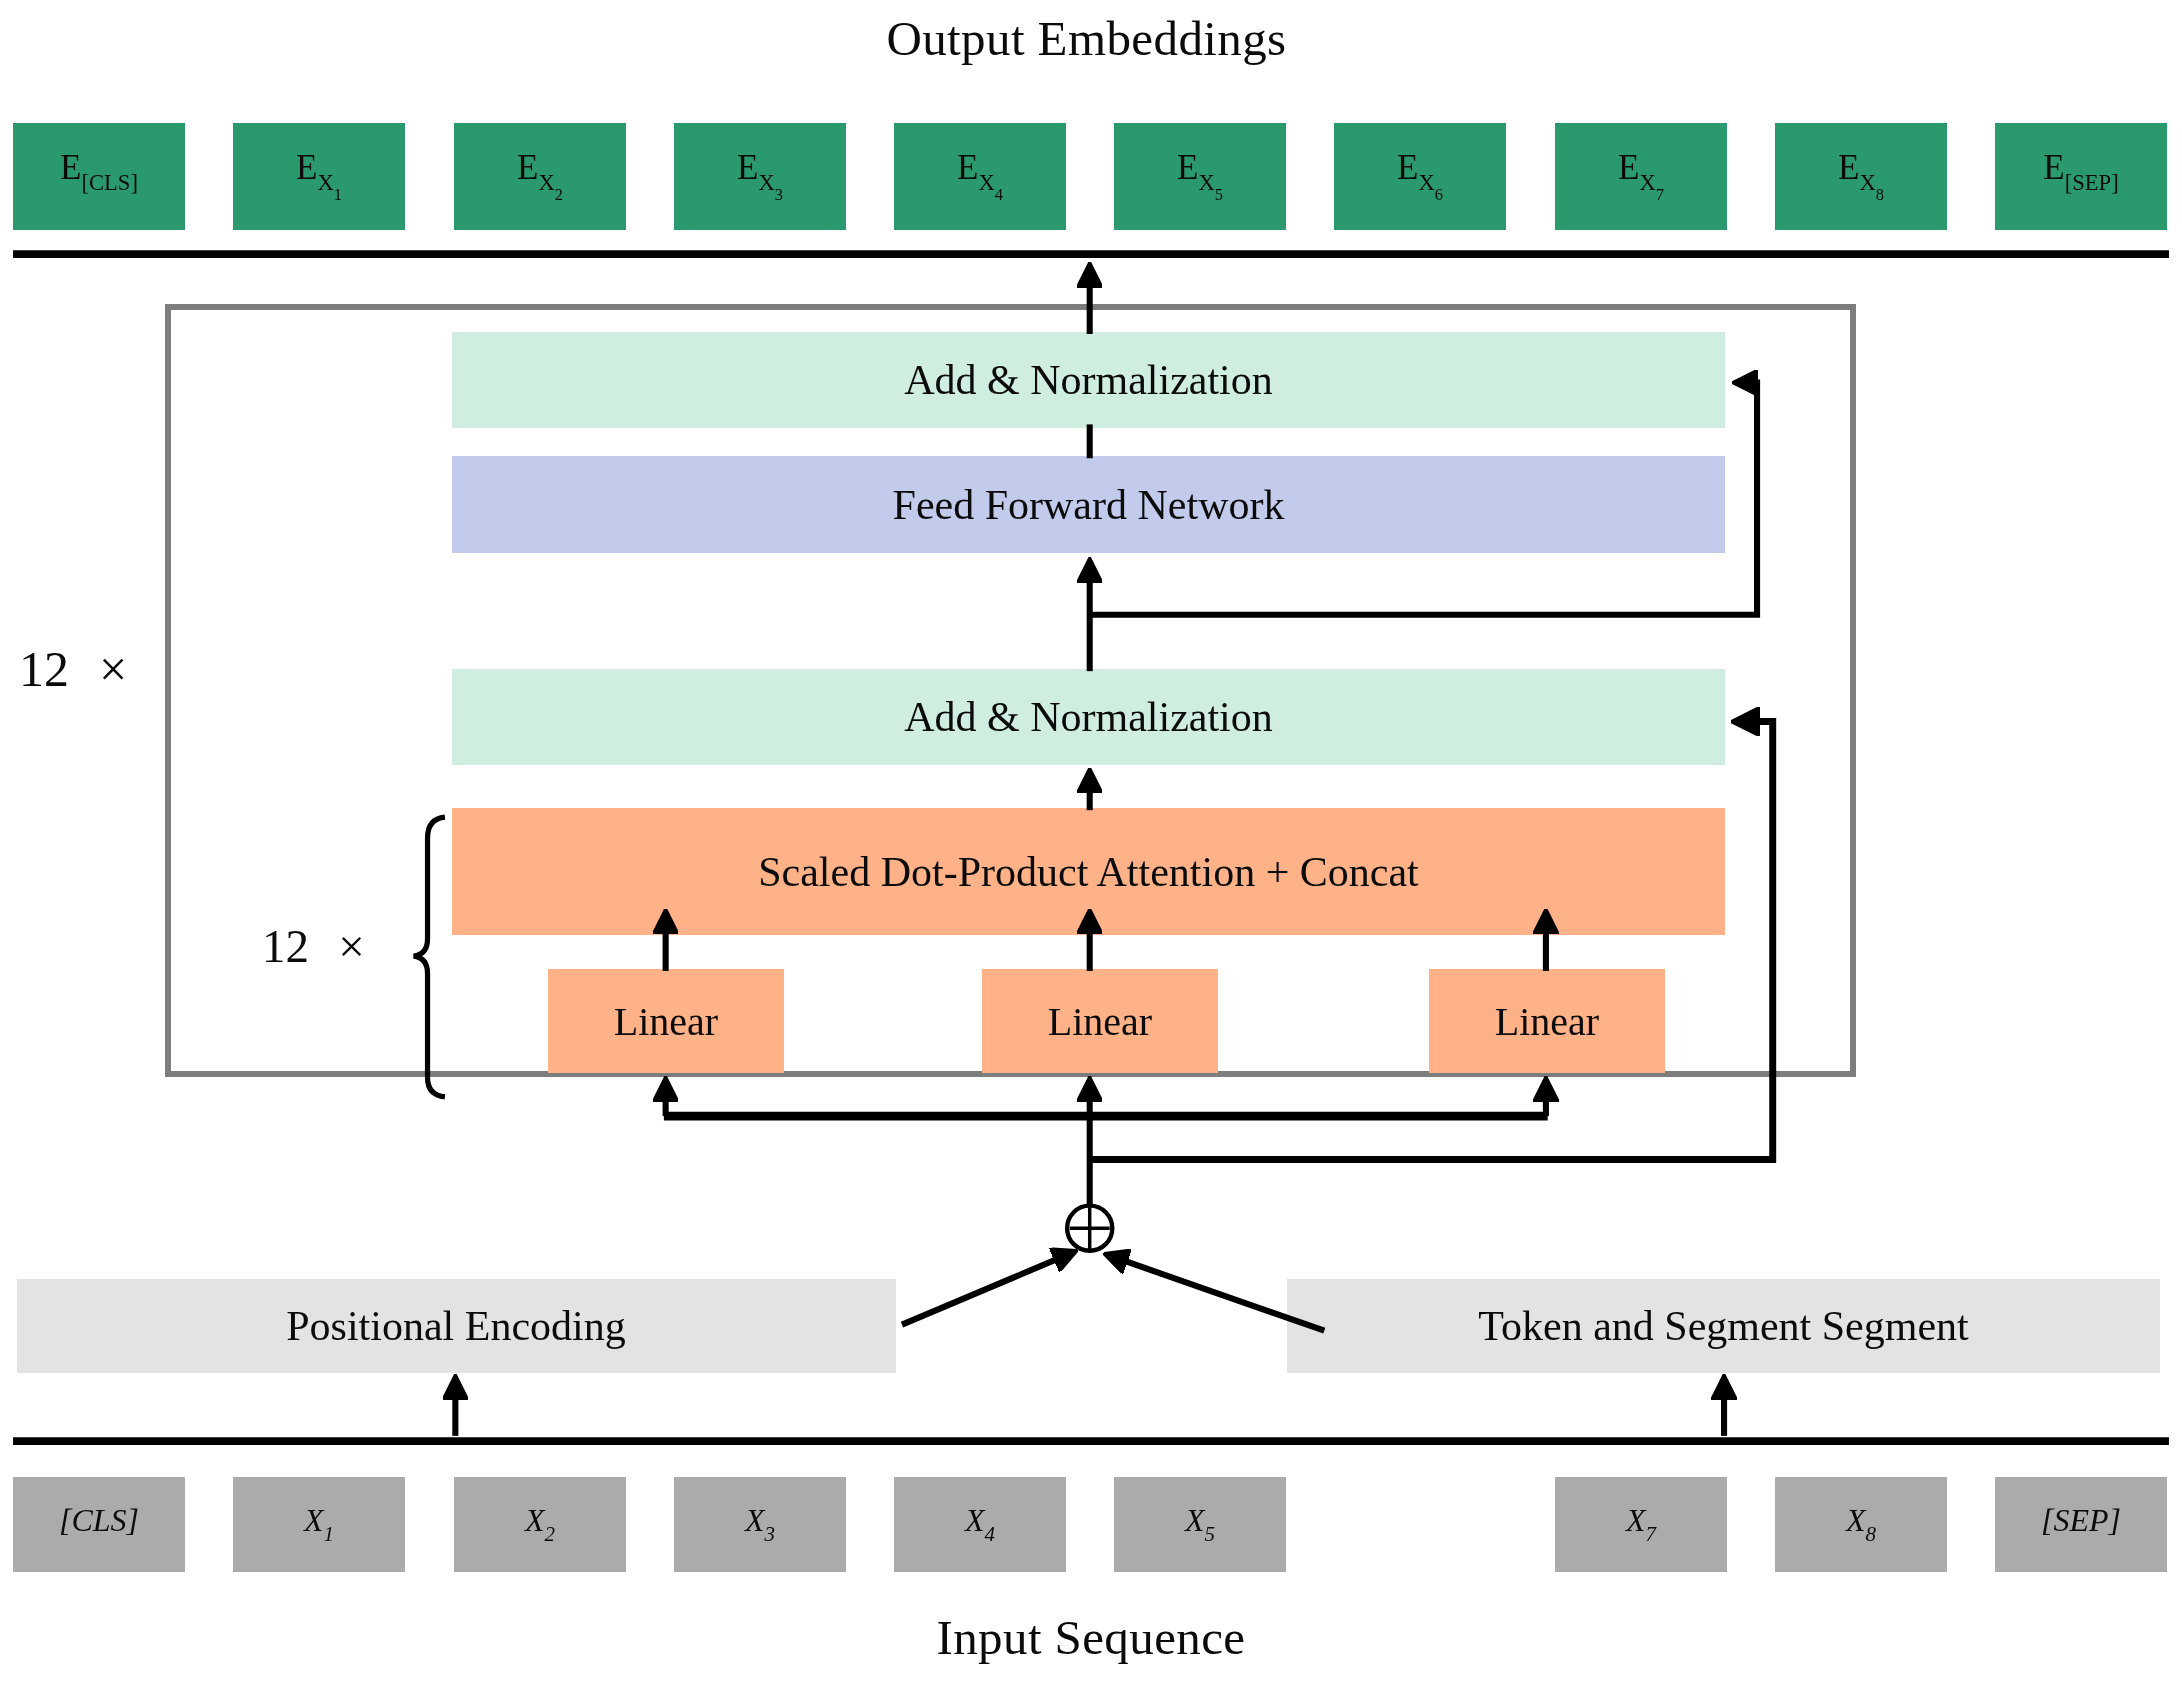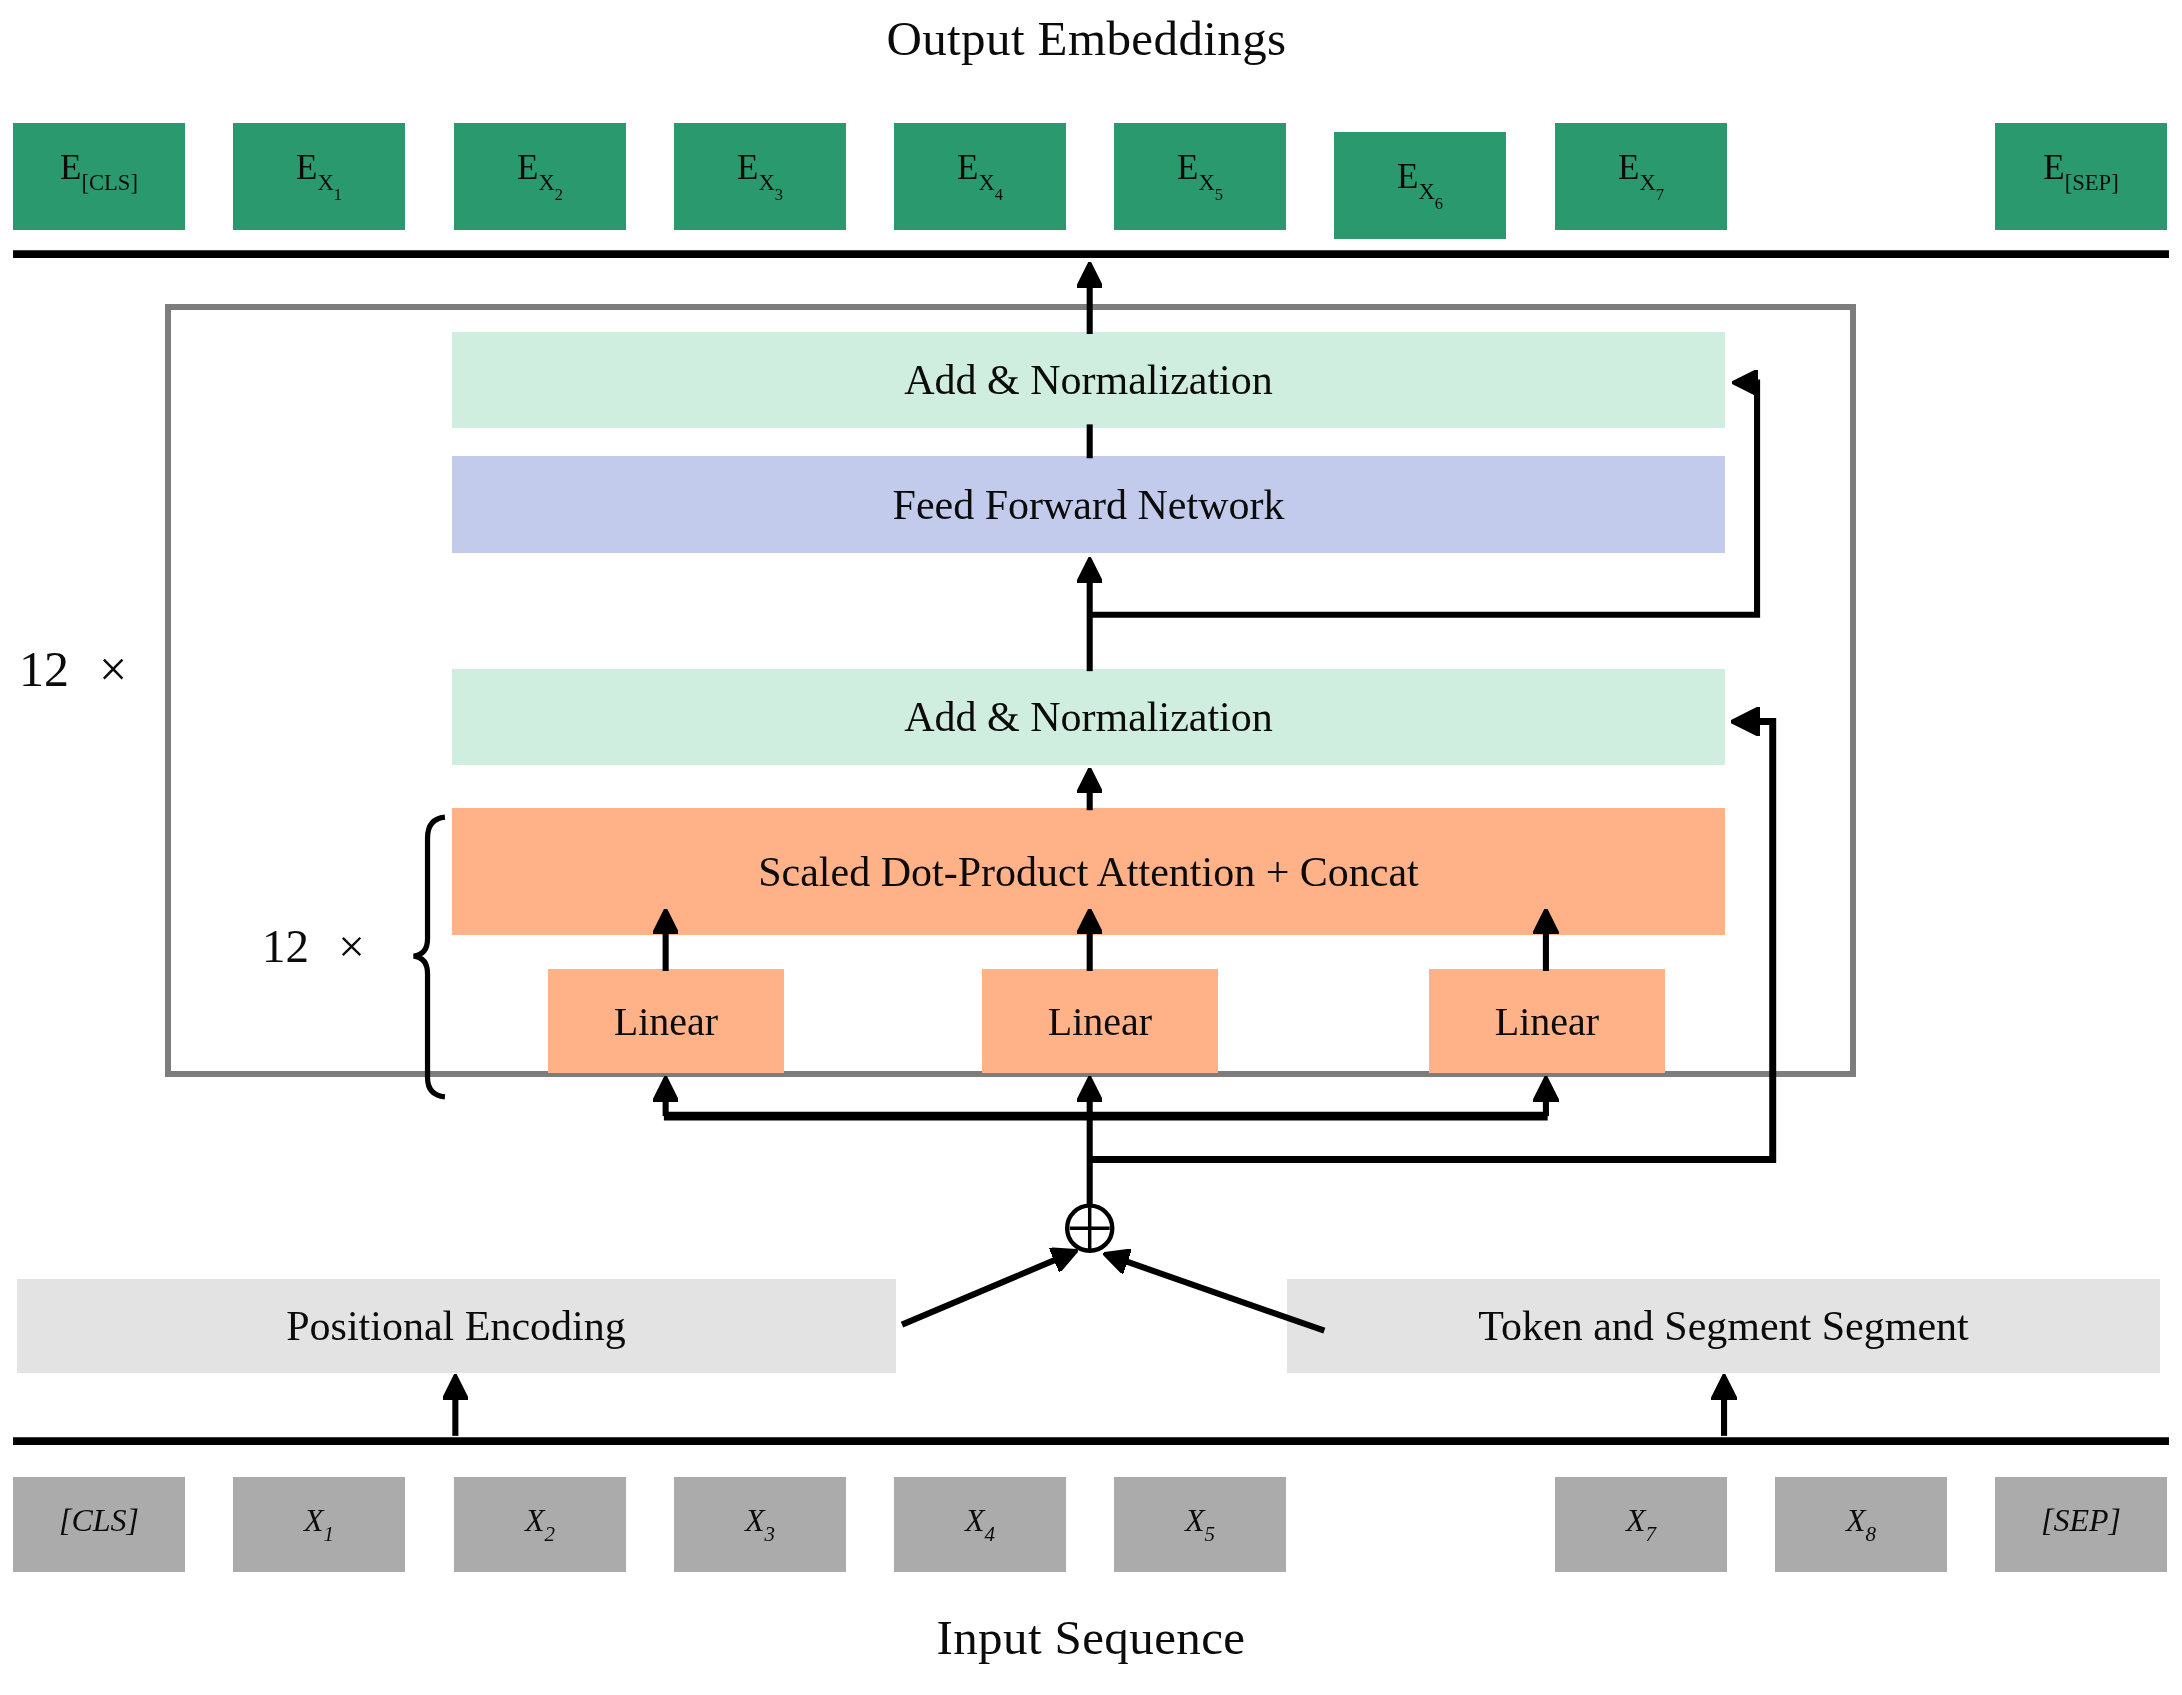--- a/index.html
+++ b/index.html
@@ -49,25 +49,28 @@
     </div>
   <div class="abs ctr tok green" style="left:674px;top:123px">
       <span class="tok-label"><span>E</span><span class="sub">X</span><span class="sub2">3</span></span>
     </div>
   <div class="abs ctr tok green" style="left:894px;top:123px">
       <span class="tok-label"><span>E</span><span class="sub">X</span><span class="sub2">4</span></span>
     </div>
   <div class="abs ctr tok green" style="left:1114px;top:123px">
       <span class="tok-label"><span>E</span><span class="sub">X</span><span class="sub2">5</span></span>
     </div>
-  <div class="abs ctr tok green" style="left:1334px;top:132px">
+  <div class="abs ctr tok green" style="left:1334px;top:123px">
       <span class="tok-label"><span>E</span><span class="sub">X</span><span class="sub2">6</span></span>
     </div>
   <div class="abs ctr tok green" style="left:1555px;top:123px">
       <span class="tok-label"><span>E</span><span class="sub">X</span><span class="sub2">7</span></span>
+    </div>
+  <div class="abs ctr tok green" style="left:1775px;top:123px">
+      <span class="tok-label"><span>E</span><span class="sub">X</span><span class="sub2">8</span></span>
     </div>
   <div class="abs ctr tok green" style="left:1995px;top:123px">
       <span class="tok-label"><span>E</span><span class="sub">[SEP]</span><span class="sub2"></span></span>
     </div>
 
   <div class="abs outer-frame"></div>
 
   <div class="abs mult" style="left:19px;top:640px">12 ×</div>
 
   <div class="abs ctr block mint" style="top:332px;height:96px">

